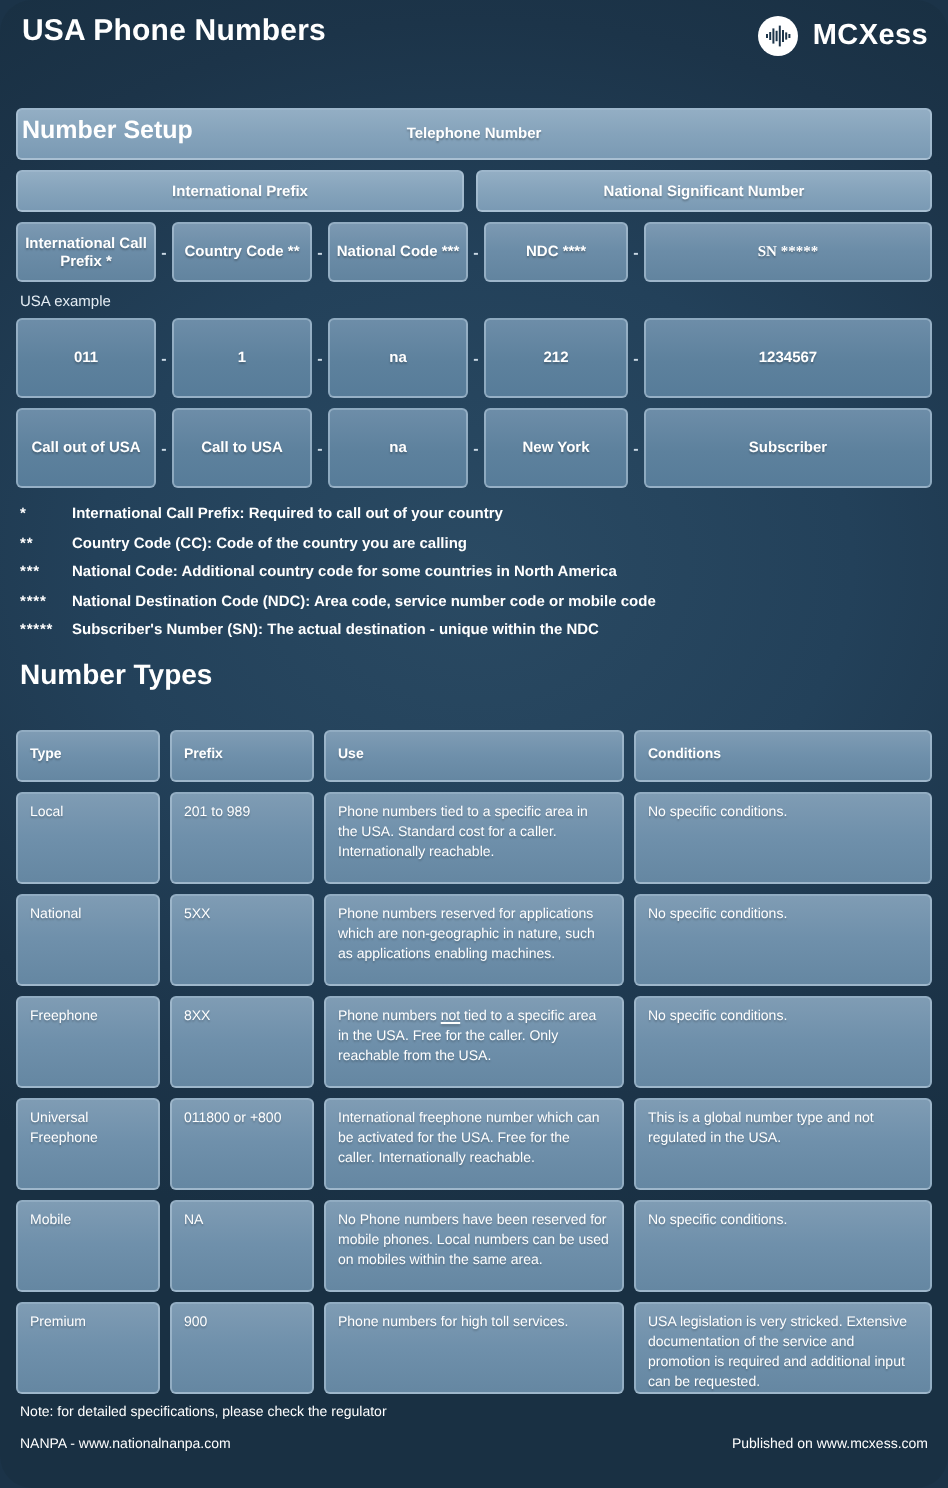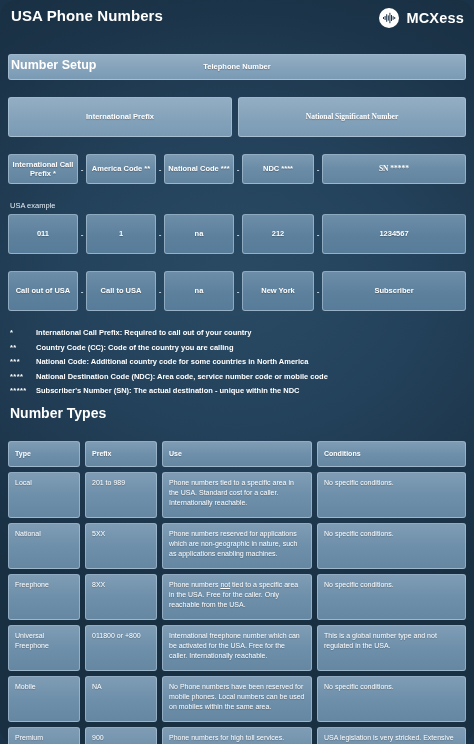--- a/index.html
+++ b/index.html
@@ -91,34 +91,34 @@
     background: linear-gradient(180deg, #93aec4 0%, #85a3bb 50%, #7a9ab4 100%);
   }
   .box.deep {
     background: linear-gradient(180deg, #6d8da8 0%, #5d819d 55%, #577c99 100%);
   }
 
   .diagram { margin-top: 2px; }
   .row {
     display: flex;
     align-items: center;
-    margin-bottom: 17px;
+    margin-bottom: 5px;
   }
   .dash {
     width: 8px;
     flex: 0 0 8px;
     display: flex;
     align-items: center;
     justify-content: center;
     color: #cbd9e5;
     font-size: 8px;
     font-weight: bold;
   }
   .r1 .box { height: 26px; }
-  .r2 .box { height: 40px; }
+  .r2 .box { height: 21px; }
   .r3 .box { height: 30px; }
   .rex .box { height: 40px; }
 
   .example-label {
     font-size: 7.5px;
     color: #e3ecf3;
     margin: 3px 0 4px 2px;
     font-weight: normal;
   }
 
@@ -220,27 +220,27 @@
 
   <div class="diagram">
 
     <div class="row r1">
       <div class="box pale" style="flex:1 1 auto;">Telephone Number</div>
     </div>
 
     <div class="row r2">
       <div class="box pale" style="flex:0 0 224px;">International Prefix</div>
       <div style="flex:0 0 6px;"></div>
-      <div class="box pale" style="flex:1 1 auto;font-family:Liberation Serif, serif;">National Significant Number</div>
+      <div class="box pale" style="flex:1 1 auto;">National Significant Number</div>
     </div>
 
     <div class="row r3">
       <div class="box" style="flex:0 0 70px;">International Call Prefix *</div>
       <div class="dash">-</div>
-      <div class="box" style="flex:0 0 70px;">America Code **</div>
+      <div class="box" style="flex:0 0 70px;">Country Code **</div>
       <div class="dash">-</div>
       <div class="box" style="flex:0 0 70px;">National Code ***</div>
       <div class="dash">-</div>
       <div class="box" style="flex:0 0 72px;">NDC ****</div>
       <div class="dash">-</div>
       <div class="box" style="flex:1 1 auto;font-family:Liberation Serif, serif;">SN *****</div>
     </div>
 
     <div class="example-label">USA example</div>
 

